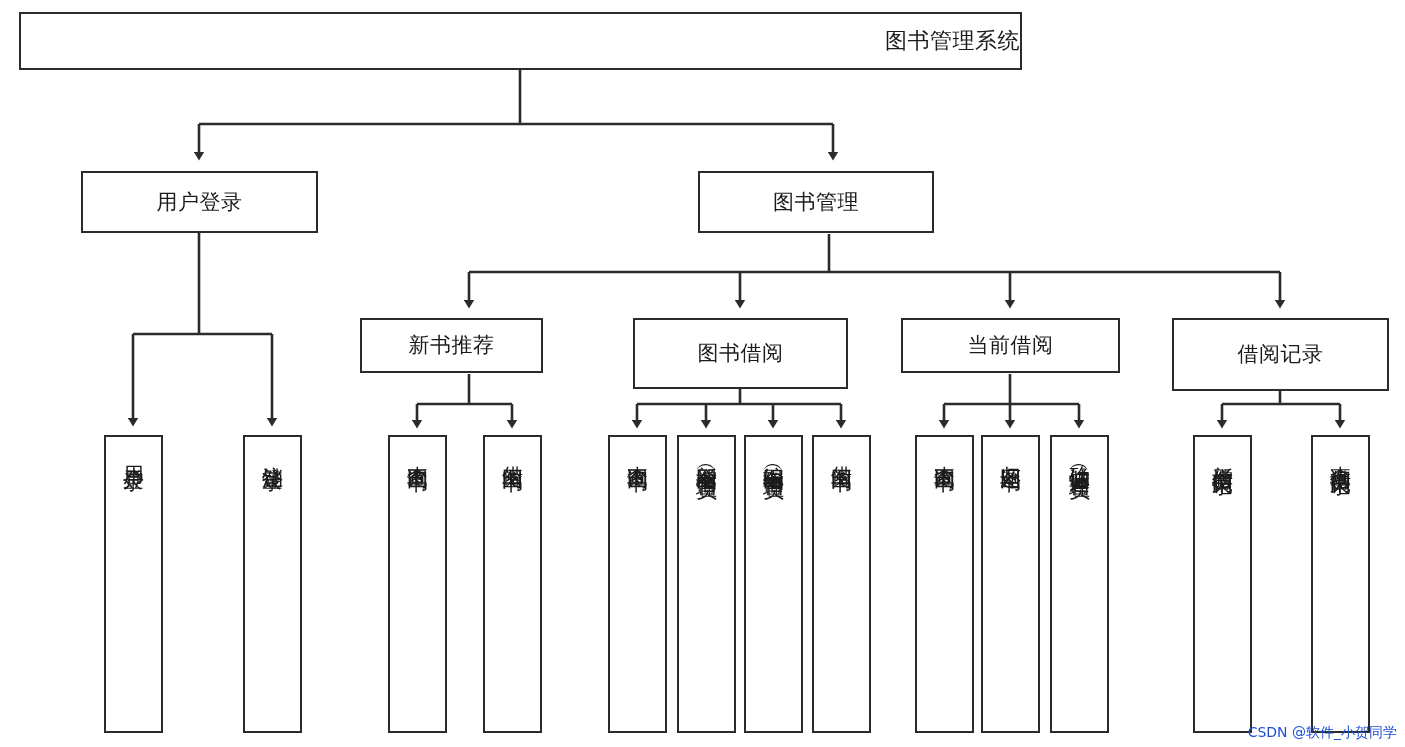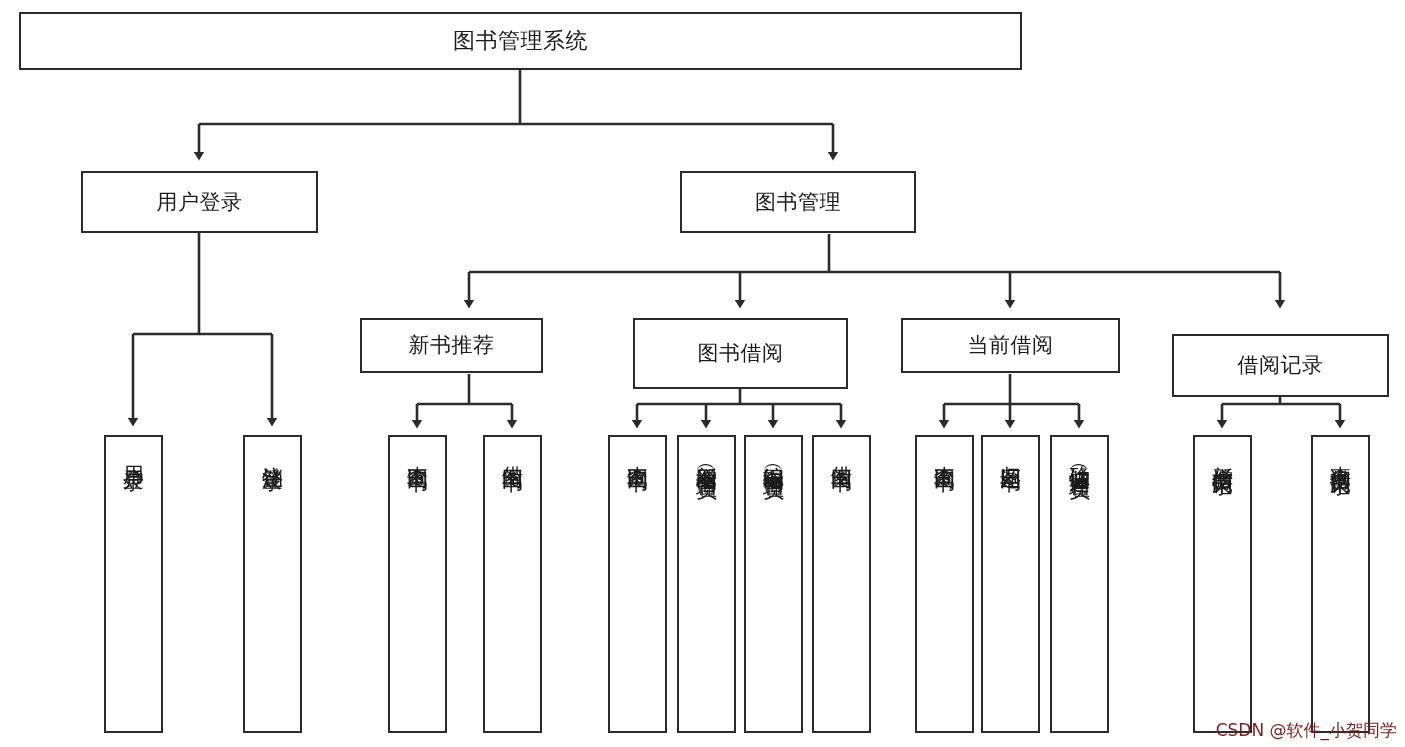--- a/index.html
+++ b/index.html
@@ -59,22 +59,22 @@
     font-size: 21px;
     line-height: 1.05;
     letter-spacing: 2px;
     white-space: normal;
     max-height: 280px;
   }
   #watermark {
     position: absolute;
     right: 8px;
     bottom: 5px;
-    font-size: 17px;
-    color: #7f1d1d;
+    font-size: 14px;
+    color: #1d4ed8;
     z-index: 5;
     white-space: nowrap;
     user-select: none;
   }
 </style>
 </head>
 <body>
 
 <div id="diagram-root">
 
@@ -121,45 +121,45 @@
       <path d="M1010,404 L1010,420" marker-end="url(#arrow)"></path>
       <path d="M1079,404 L1079,420" marker-end="url(#arrow)"></path>
 
       <path d="M1280,374 L1280,404"></path>
       <path d="M1222,404 L1340,404"></path>
       <path d="M1222,404 L1222,420" marker-end="url(#arrow)"></path>
       <path d="M1340,404 L1340,420" marker-end="url(#arrow)"></path>
     </g>
   </svg>
 
-  <div class="node root" style="left:19px; top:12px; width:1003px; height:58px;">
+  <div class="node root" style="left:19px; top:12px; width:1003px; height:58px;justify-content:flex-end;">
     <span class="node-label">图书管理系统</span>
   </div>
 
   <div class="node level1" style="left:81px; top:171px; width:237px; height:62px;">
     <span class="node-label">用户登录</span>
   </div>
 
-  <div class="node level1" style="left:680px; top:171px; width:236px; height:62px;">
+  <div class="node level1" style="left:698px; top:171px; width:236px; height:62px;">
     <span class="node-label">图书管理</span>
   </div>
 
   <div class="node level2" style="left:360px; top:318px; width:183px; height:55px;">
     <span class="node-label">新书推荐</span>
   </div>
 
   <div class="node level2" style="left:633px; top:318px; width:215px; height:71px;">
     <span class="node-label">图书借阅</span>
   </div>
 
   <div class="node level2" style="left:901px; top:318px; width:219px; height:55px;">
     <span class="node-label">当前借阅</span>
   </div>
 
-  <div class="node level2" style="left:1172px; top:318px; width:217px; height:63px;margin-top:16px;">
+  <div class="node level2" style="left:1172px; top:318px; width:217px; height:73px;">
     <span class="node-label">借阅记录</span>
   </div>
 
   <div class="node leaf" style="left:104px; top:435px; width:59px; height:298px;">
     <span class="node-label">用户登录</span>
   </div>
 
   <div class="node leaf" style="left:243px; top:435px; width:59px; height:298px;">
     <span class="node-label">注销登录</span>
   </div>

